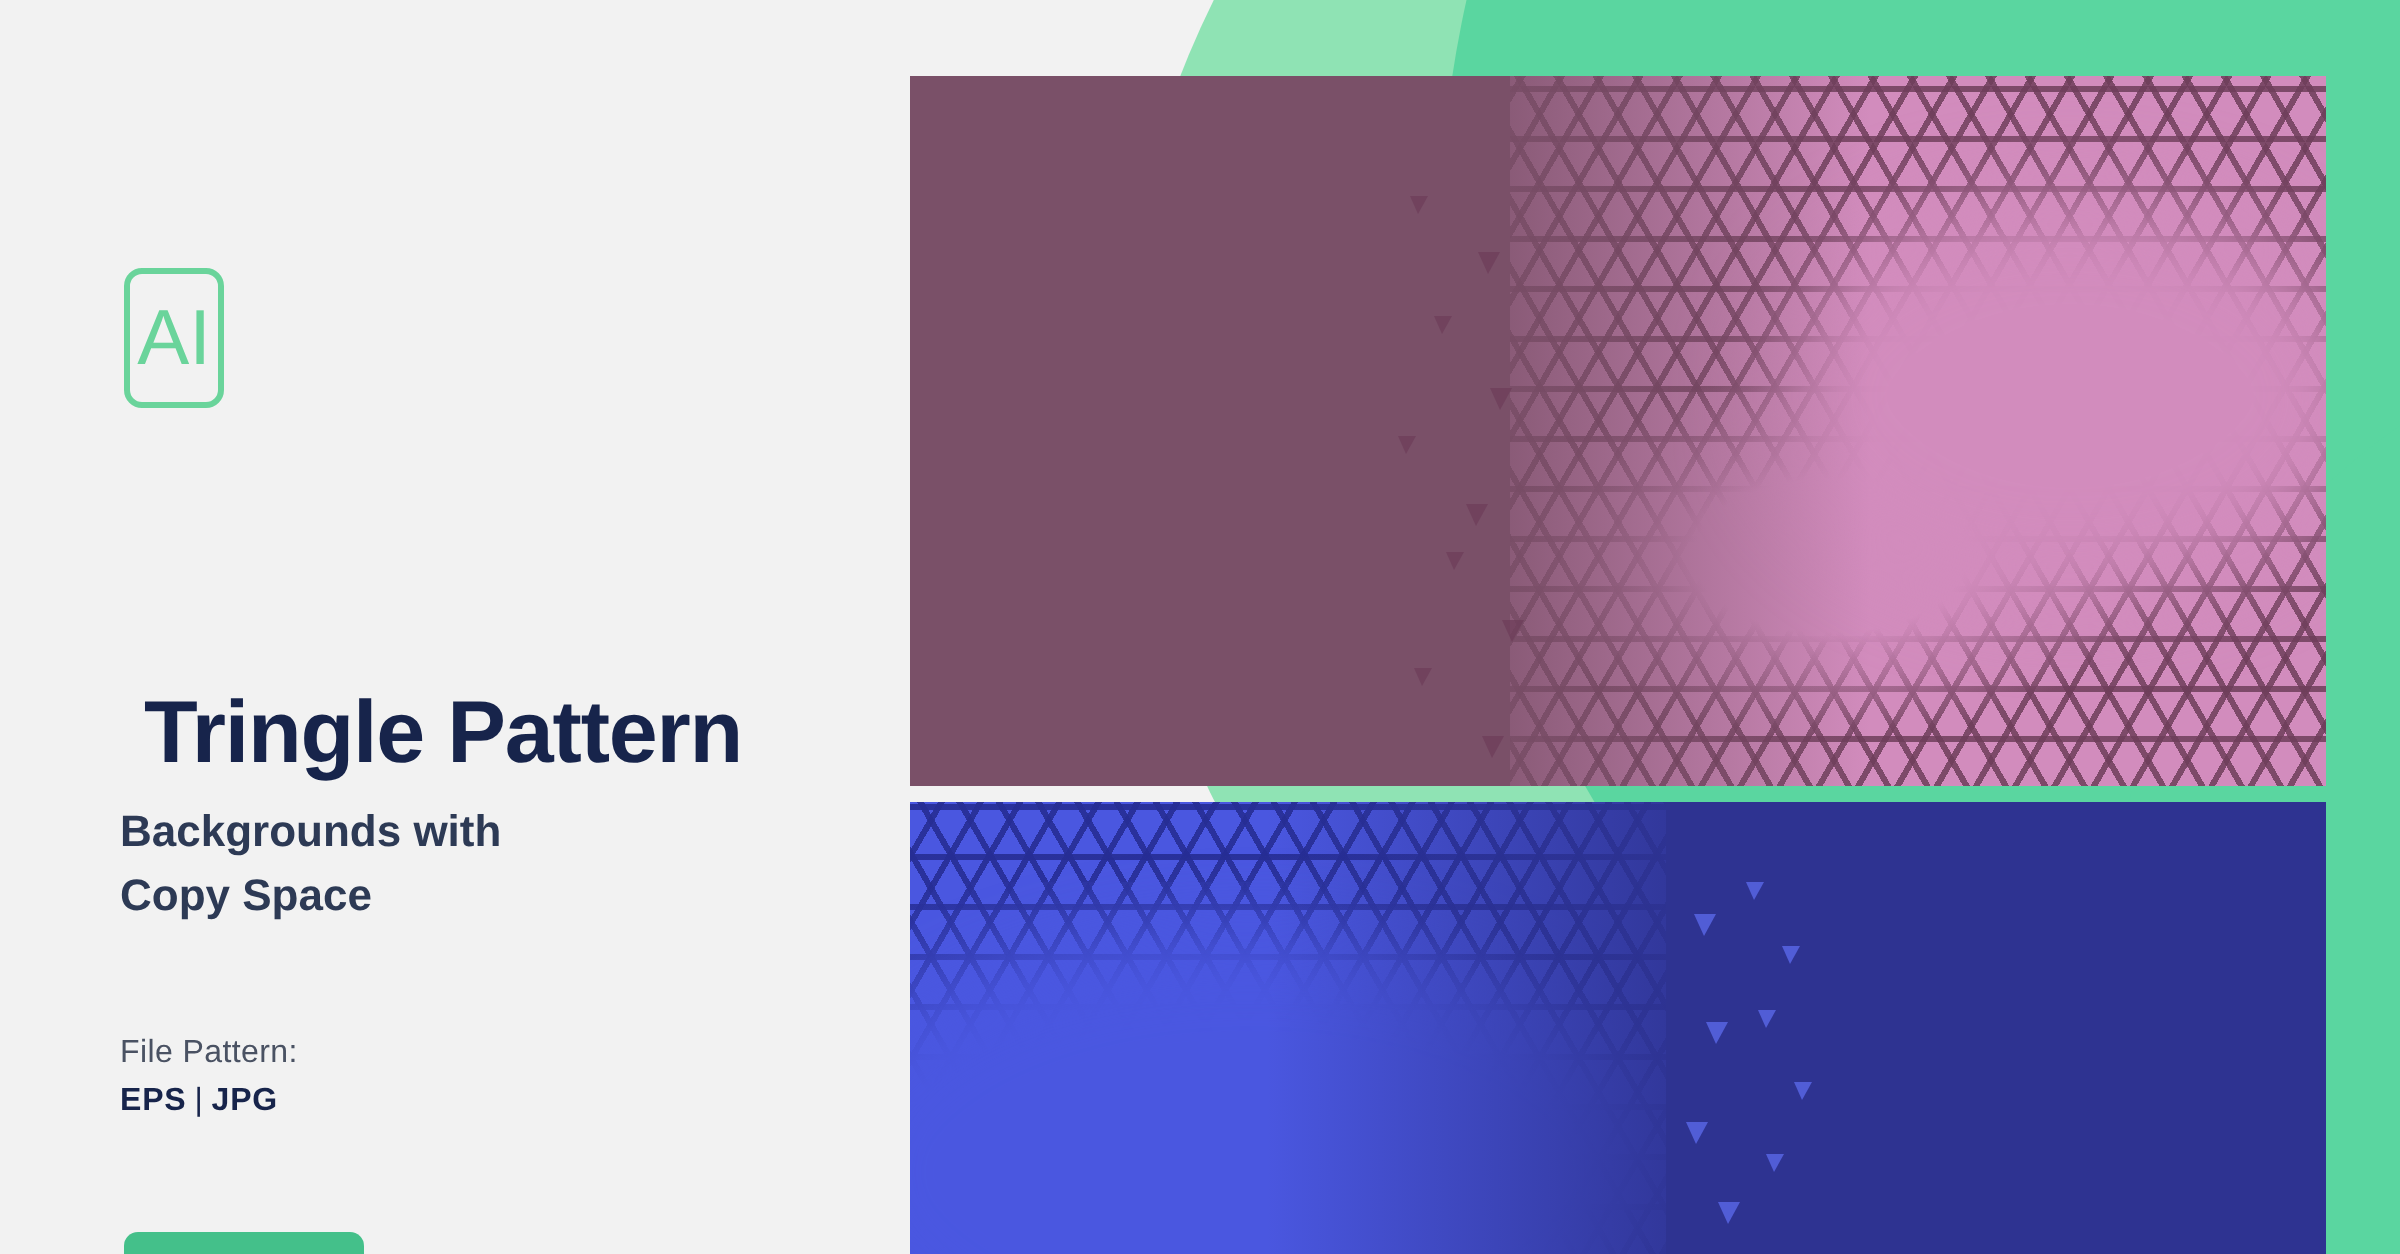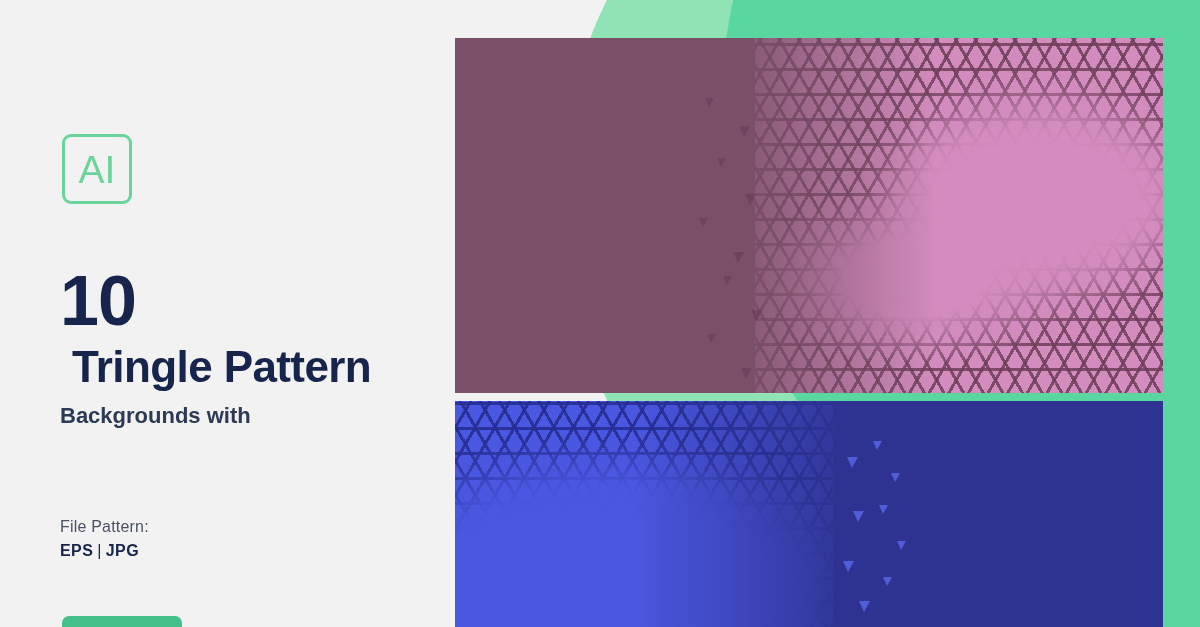--- a/index.html
+++ b/index.html
@@ -64,21 +64,21 @@
     width: 455px;
     height: 627px;
     background: #f2f2f2;
     z-index: 5;
   }
 
   .ai-badge {
     position: absolute;
     left: 62px;
     top: 134px;
-    width: 70px;
+    width: 50px;
     height: 70px;
     border: 3px solid #6ad49b;
     border-radius: 9px;
     box-sizing: border-box;
     display: flex;
     align-items: center;
     justify-content: center;
   }
   .ai-badge-text {
     font-family: "Liberation Sans", sans-serif;
@@ -378,26 +378,26 @@
       </g>
     </svg>
   </div>
 
   <div class="info-col">
 
     <div class="ai-badge">
       <span class="ai-badge-text">AI</span>
     </div>
 
-    <div class="count">10</div>
 
     <div class="headline">Tringle Pattern</div>
 
     <div class="subhead">
       <div>Backgrounds with</div>
+      <div>Copy Space</div>
     </div>
 
     <div class="formats-label">File Pattern:</div>
 
     <div class="formats-value">
       <span>EPS</span><span class="sep">|</span><span>JPG</span>
     </div>
 
     <button class="cta-button"></button>
   </div>

